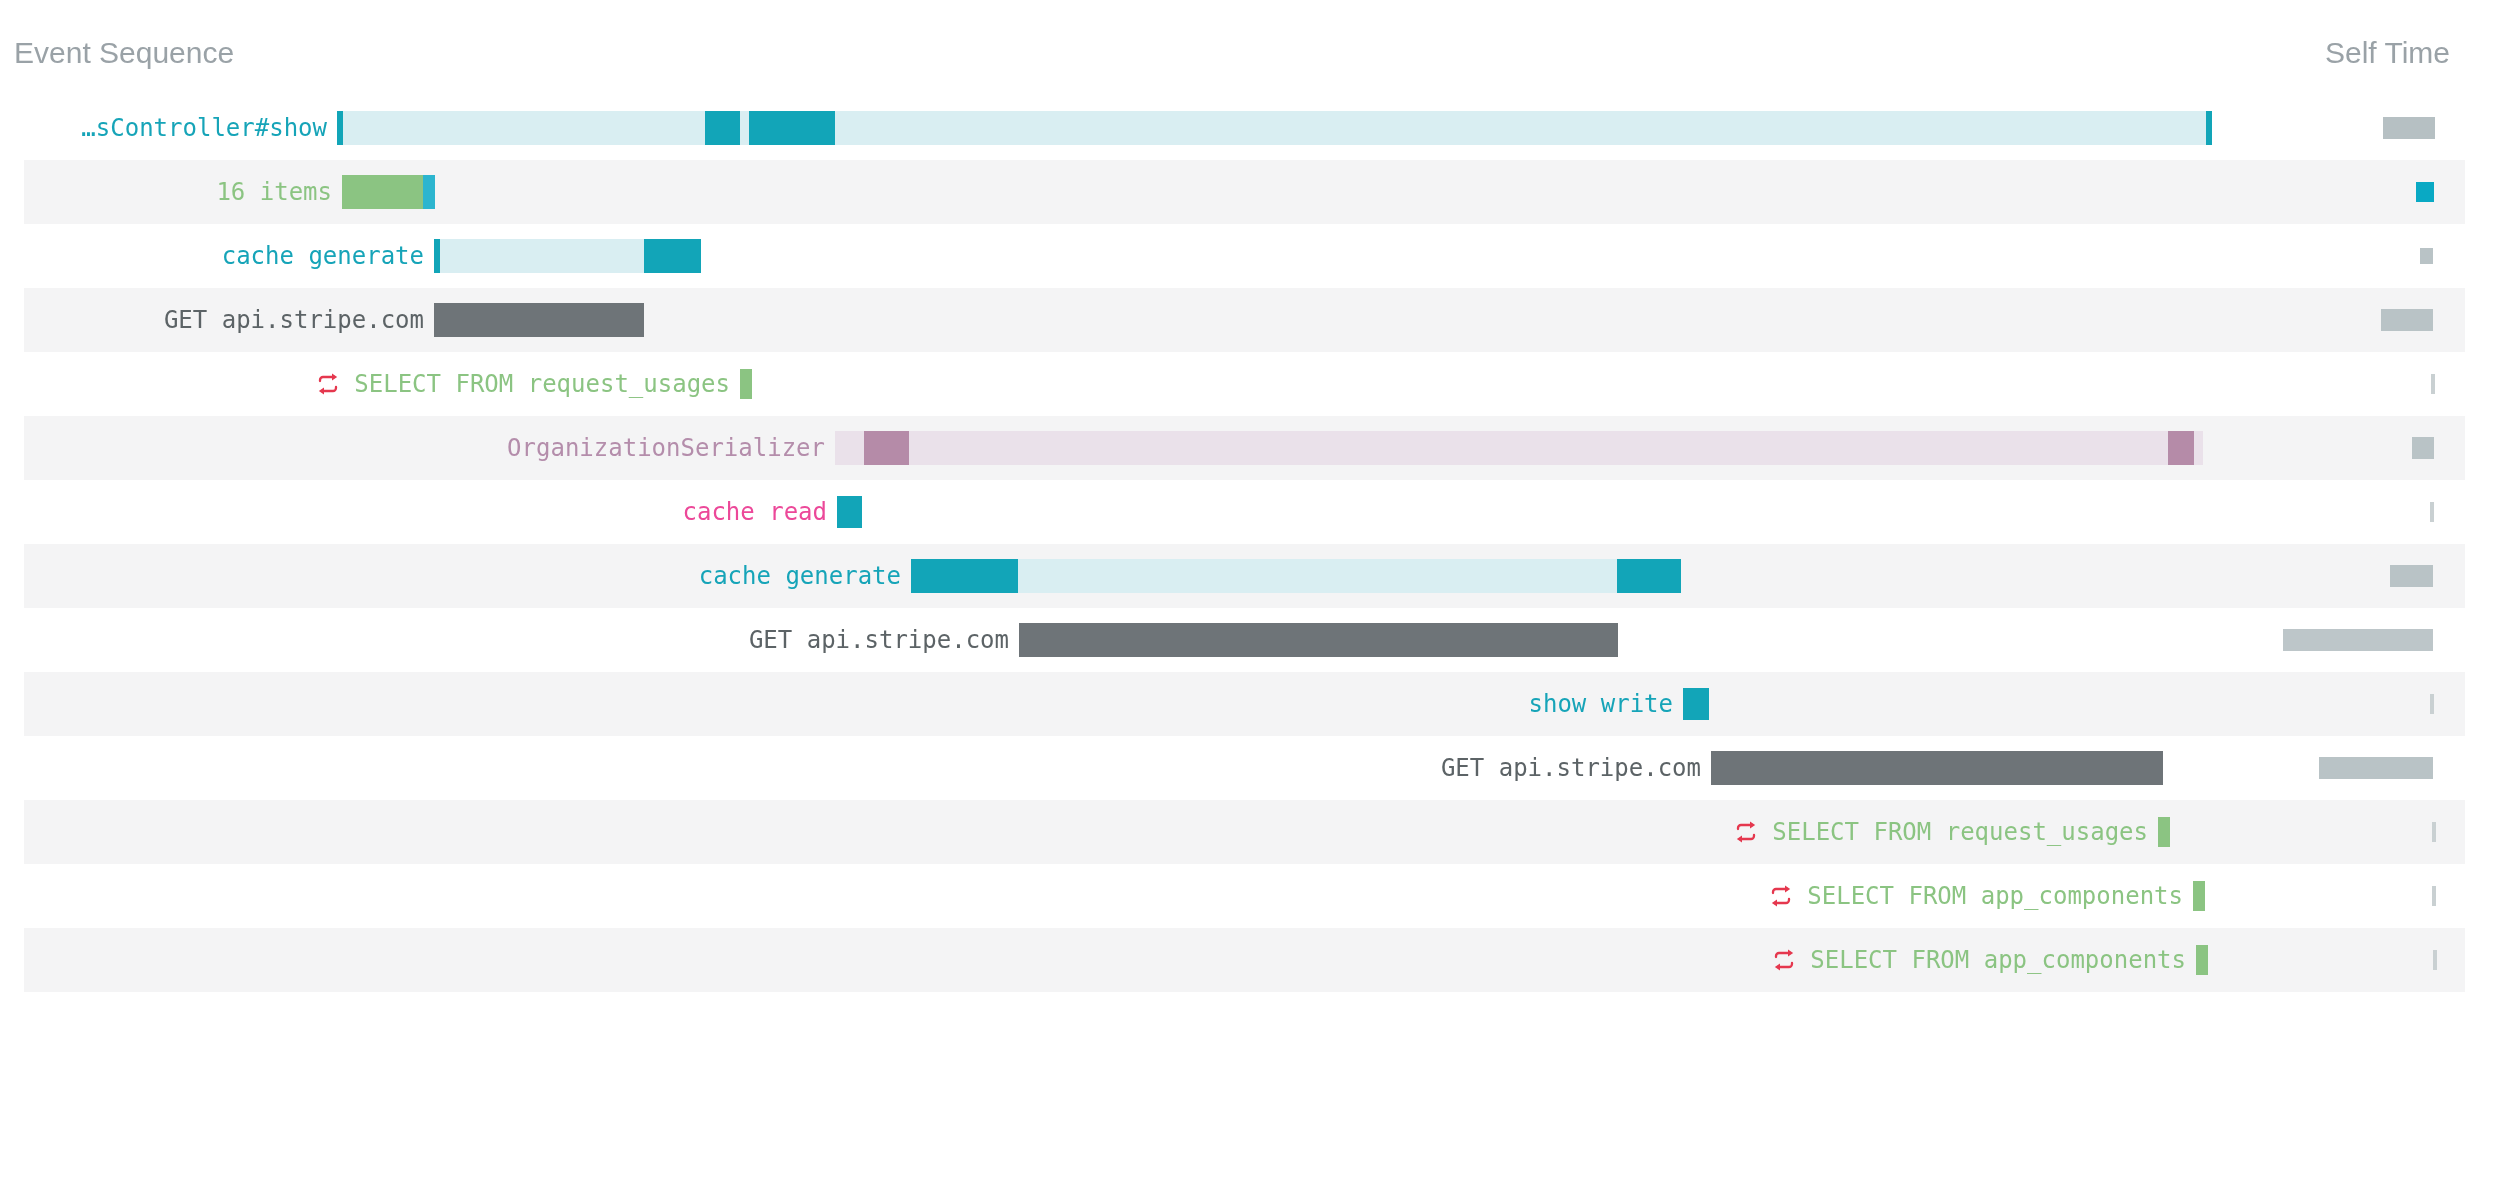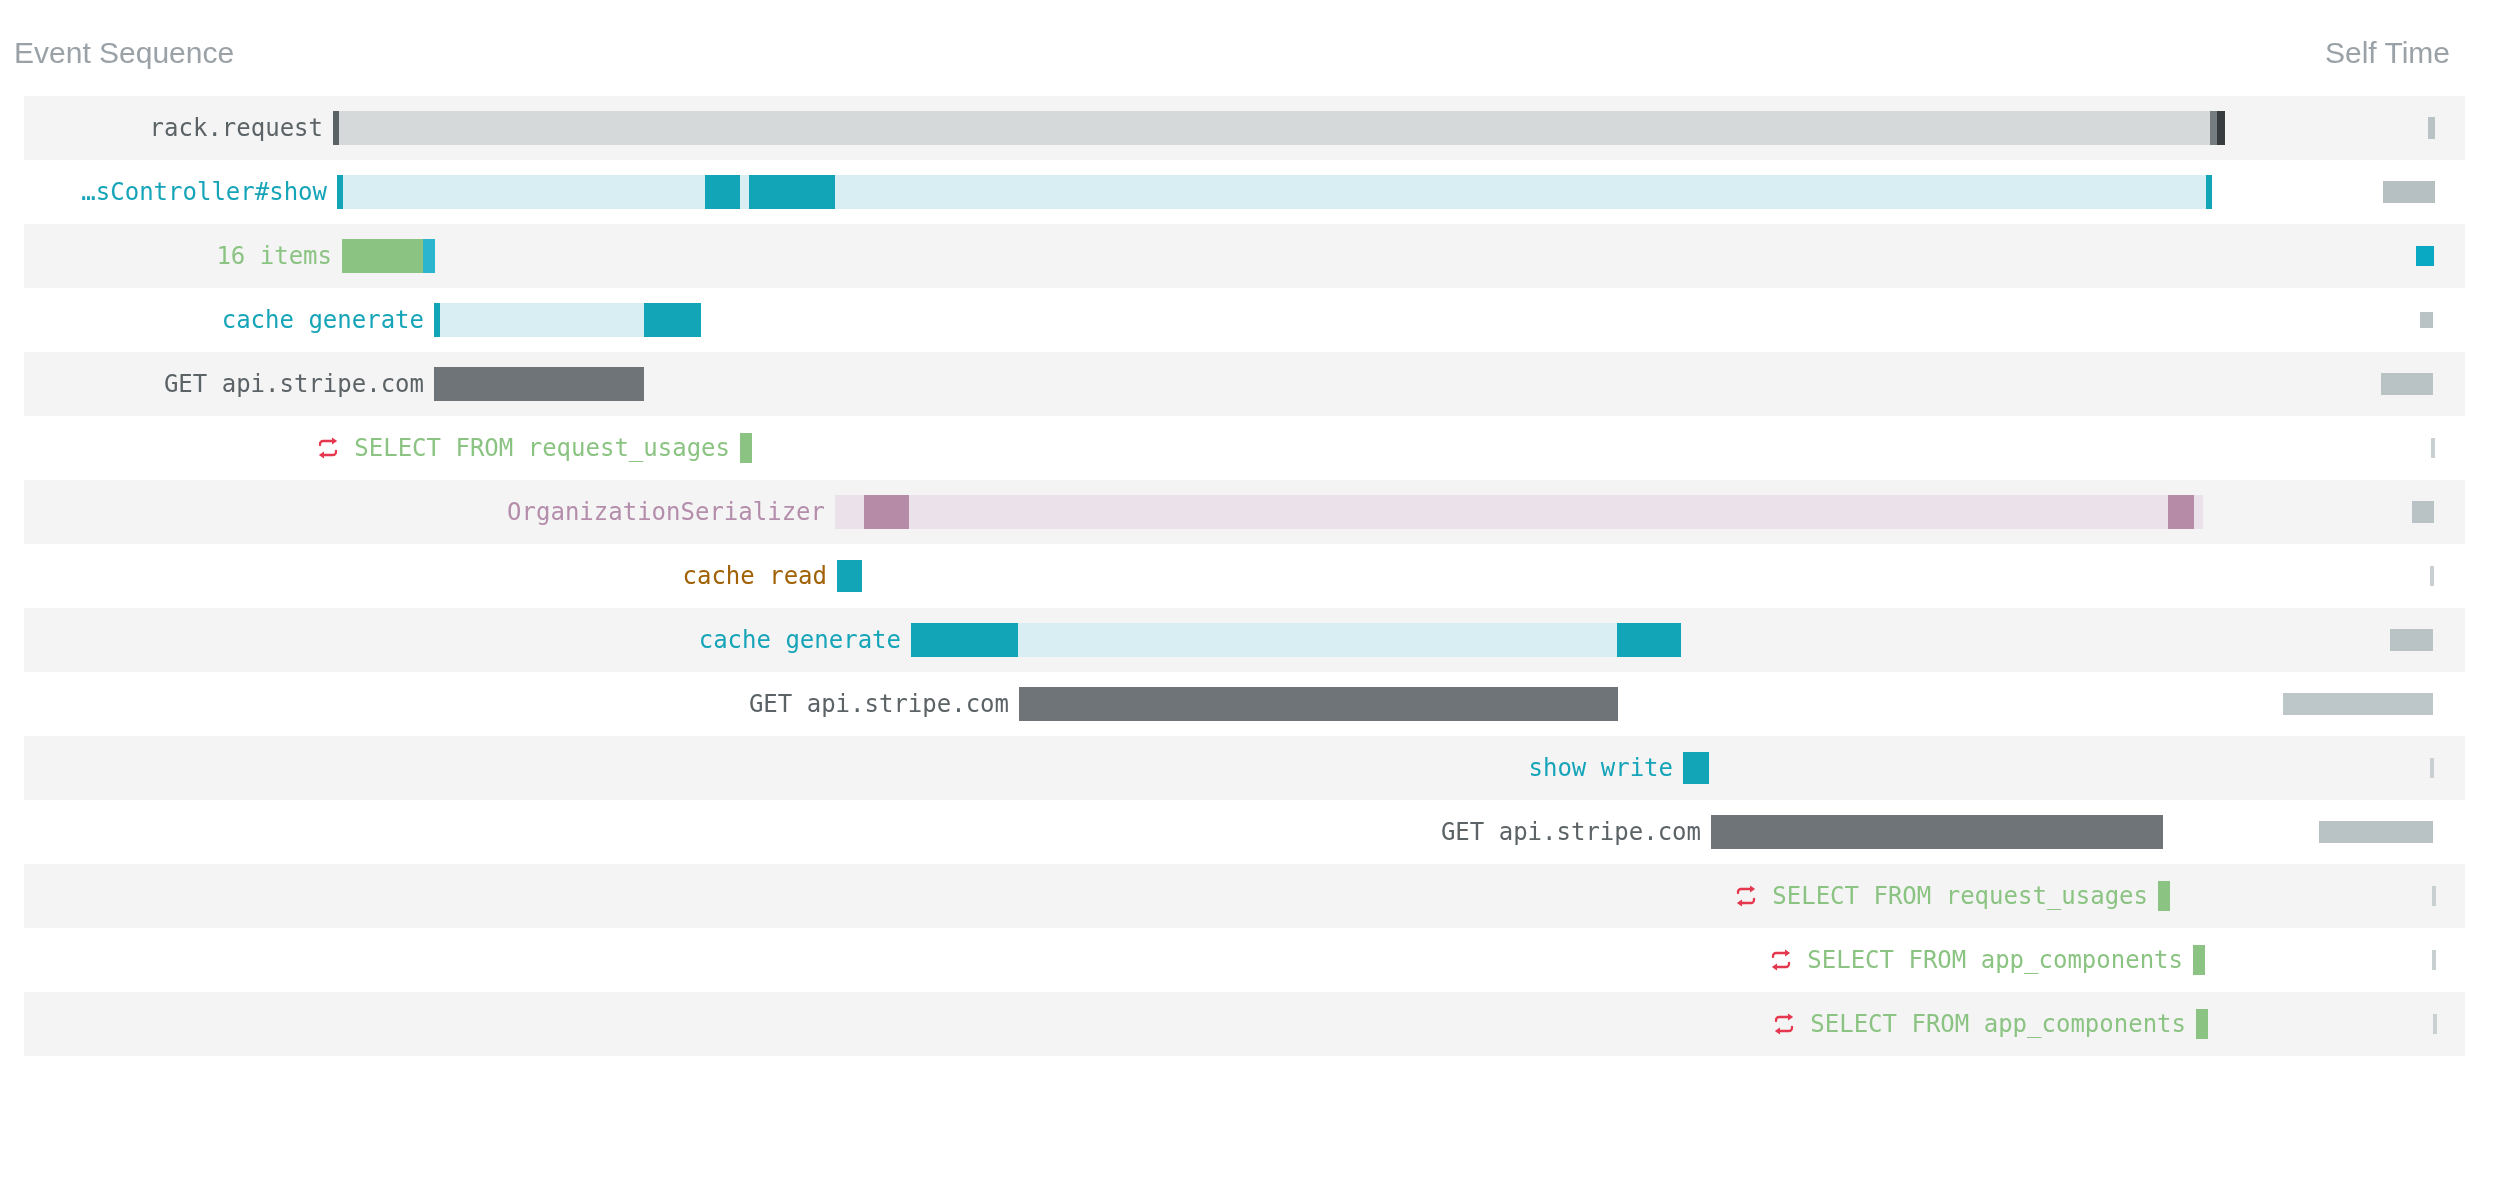--- a/index.html
+++ b/index.html
@@ -28,30 +28,20 @@
 </style>
 </head>
 <body>
 
 <div class="canvas">
   <div class="hdr">
     <span class="hdr-left">Event Sequence</span>
     <span class="hdr-right">Self Time</span>
   </div>
   <div class="rows" id="rows">
-      <div class="row striped">
-        <div class="labelwrap" style="width: 299px;">
-          <span class="label" style="color: rgb(92, 99, 102);">rack.request</span>
-        </div>
-        <div class="seg" style="left: 309px; width: 6px; height: 34px; top: 15px; background: rgb(90, 98, 100);"></div>
-        <div class="seg" style="left: 315px; width: 1871px; height: 34px; top: 15px; background: rgb(213, 217, 217);"></div>
-        <div class="seg" style="left: 2186px; width: 7px; height: 34px; top: 15px; background: rgb(118, 125, 128);"></div>
-        <div class="seg" style="left: 2193px; width: 8px; height: 34px; top: 15px; background: rgb(56, 62, 64);"></div>
-        <div class="selftime" style="left: 2404px; width: 7px; height: 22px; top: 21px; background: rgb(185, 195, 198);"></div>
-      </div>
       <div class="row">
         <div class="labelwrap" style="width: 303px;">
           <span class="label" style="color: rgb(22, 164, 184);">…sController#show</span>
         </div>
         <div class="seg" style="left: 313px; width: 6px; height: 34px; top: 15px; background: rgb(18, 165, 184);"></div>
         <div class="seg" style="left: 319px; width: 362px; height: 34px; top: 15px; background: rgb(217, 238, 242);"></div>
         <div class="seg" style="left: 681px; width: 35px; height: 34px; top: 15px; background: rgb(18, 165, 184);"></div>
         <div class="seg" style="left: 716px; width: 9px; height: 34px; top: 15px; background: rgb(217, 238, 242);"></div>
         <div class="seg" style="left: 725px; width: 86px; height: 34px; top: 15px; background: rgb(18, 165, 184);"></div>
         <div class="seg" style="left: 811px; width: 1371px; height: 34px; top: 15px; background: rgb(217, 238, 242);"></div>
@@ -103,21 +93,21 @@
         </div>
         <div class="seg" style="left: 811px; width: 29px; height: 34px; top: 15px; background: rgb(234, 225, 234);"></div>
         <div class="seg" style="left: 840px; width: 45px; height: 34px; top: 15px; background: rgb(181, 139, 168);"></div>
         <div class="seg" style="left: 885px; width: 1259px; height: 34px; top: 15px; background: rgb(234, 225, 234);"></div>
         <div class="seg" style="left: 2144px; width: 26px; height: 34px; top: 15px; background: rgb(181, 139, 168);"></div>
         <div class="seg" style="left: 2170px; width: 9px; height: 34px; top: 15px; background: rgb(234, 225, 234);"></div>
         <div class="selftime" style="left: 2388px; width: 22px; height: 22px; top: 21px; background: rgb(185, 195, 198);"></div>
       </div>
       <div class="row">
         <div class="labelwrap" style="width: 803px;">
-          <span class="label" style="color: #a16207;">cache read</span>
+          <span class="label" style="color: #ec4899;">cache read</span>
         </div>
         <div class="seg" style="left: 813px; width: 25px; height: 32px; top: 16px; background: rgb(18, 165, 184);"></div>
         <div class="selftime" style="left: 2406px; width: 4px; height: 20px; top: 22px; background: rgb(201, 208, 210);"></div>
       </div>
       <div class="row striped">
         <div class="labelwrap" style="width: 877px;">
           <span class="label" style="color: rgb(22, 164, 184);">cache generate</span>
         </div>
         <div class="seg" style="left: 887px; width: 107px; height: 34px; top: 15px; background: rgb(18, 165, 184);"></div>
         <div class="seg" style="left: 994px; width: 599px; height: 34px; top: 15px; background: rgb(217, 238, 242);"></div>

